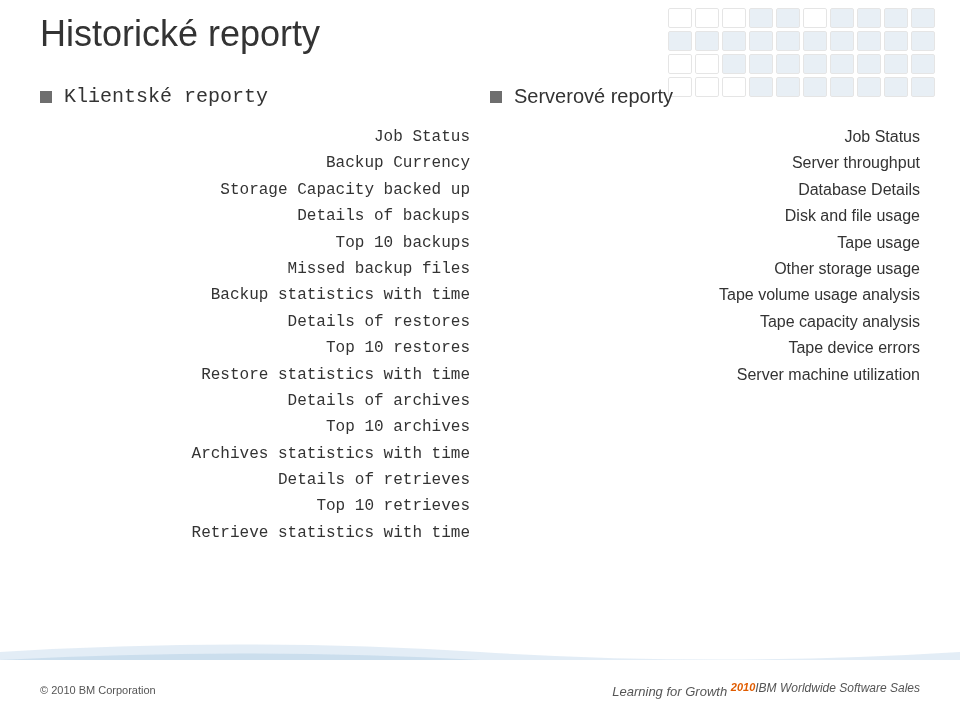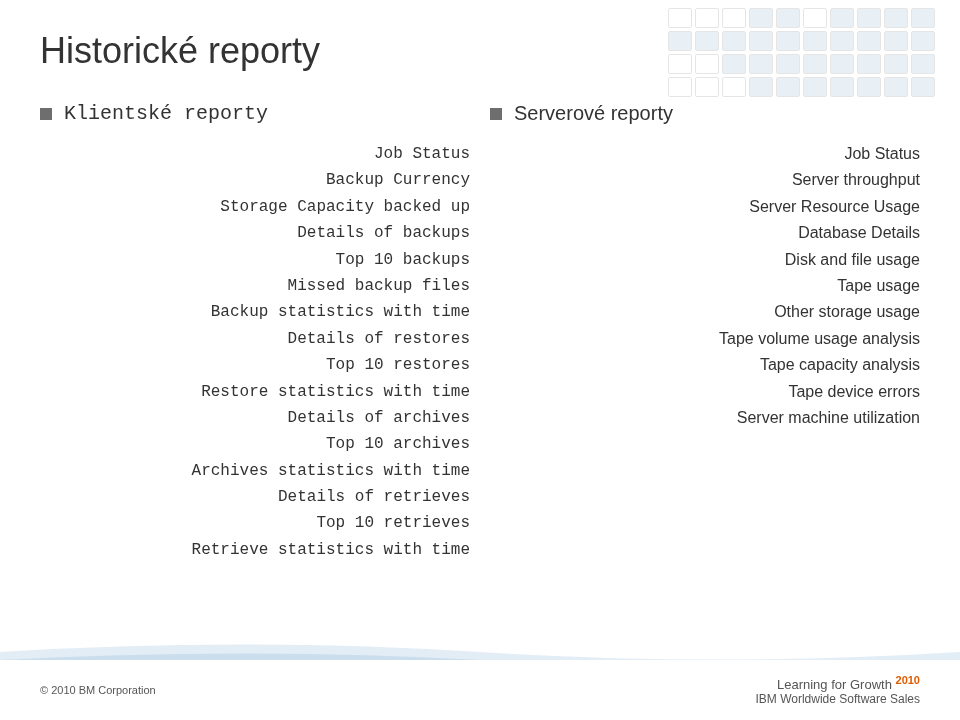--- a/index.html
+++ b/index.html
@@ -52,22 +52,22 @@
       background: #ffffff;
     }
 
     .footer-copyright {
       font-size: 11px;
       color: #555;
     }
 
     .footer-logo {
       display: flex;
-      flex-direction: column;
-      align-items: flex-end;
+      align-items: flex-start;
+      font-style: italic;
     }
 
     .footer-logo-top {
       font-size: 13px;
       font-weight: bold;
       color: #e05c00;
     }
 
     .footer-logo-top span {
       color: #555;
@@ -79,21 +79,21 @@
       color: #555;
     }
 
     
     .content {
       position: absolute;
       top: 0;
       left: 0;
       width: 100%;
       height: 692px;
-      padding: 30px 40px 0 40px;
+      padding: 13px 40px 0 40px;
     }
 
     
     .page-title {
       font-size: 36px;
       font-weight: 300;
       color: #333333;
       margin-bottom: 30px;
     }
 
@@ -239,21 +239,20 @@
 
     <div class="column-right">
       <div class="section-header">
         <div class="section-bullet"></div>
         <span class="section-title">Serverové reporty</span>
       </div>
       <ul class="list-items">
 
       <li>Job Status</li>
           <li>Server throughput</li>
-          <li>Server Resource Usage</li>
           <li>Database Details</li>
           <li>Disk and file usage</li>
           <li>Tape usage</li>
           <li>Other storage usage</li>
           <li>Tape volume usage analysis</li>
           <li>Tape capacity analysis</li>
           <li>Tape device errors</li>
           <li>Server machine utilization</li>
         </ul>
     </div>

